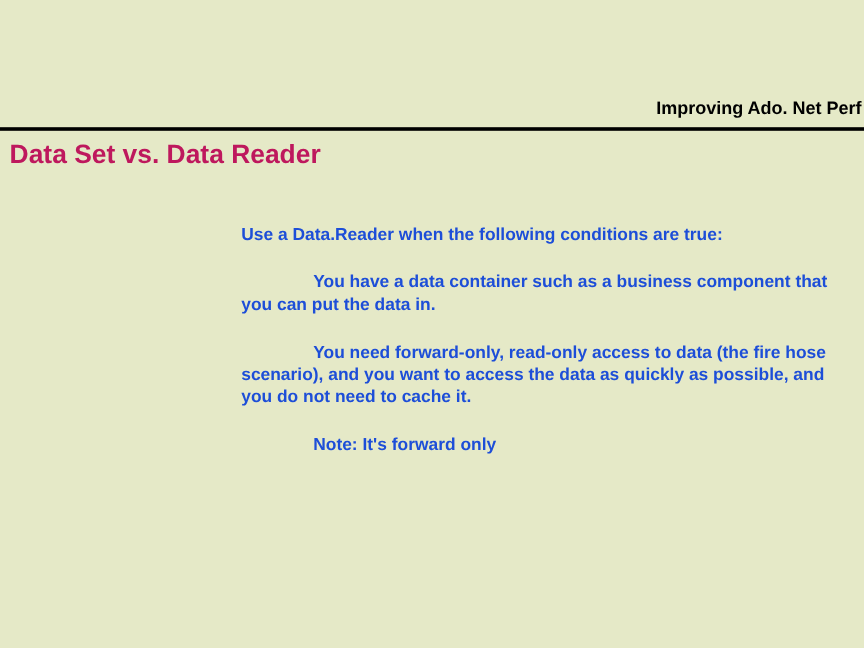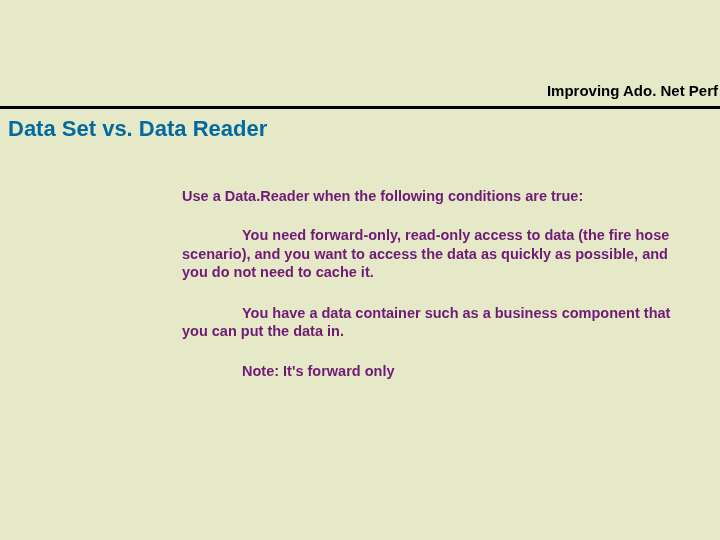--- a/index.html
+++ b/index.html
@@ -35,28 +35,28 @@
     top: 106px;
     height: 3px;
     background: #000;
   }
   .title {
     position: absolute;
     left: 8px;
     top: 116px;
     font-size: 22px;
     font-weight: bold;
-    color: #0369a1;
+    color: #be185d;
   }
   .body {
     position: absolute;
-    left: 182px;
+    left: 201px;
     right: 30px;
     top: 188px;
-    color: #701a75;
+    color: #1d4ed8;
   }
   .lead {
     font-size: 14.5px;
     font-weight: bold;
     margin-bottom: 22px;
   }
   .para {
     font-size: 14.5px;
     font-weight: bold;
     line-height: 1.28;
@@ -76,17 +76,17 @@
 <div class="slide">
   <div class="header-band">
     <div class="header-text">Improving Ado. Net Perf</div>
   </div>
   <div class="hr-line"></div>
 
   <div class="title">Data Set vs. Data Reader</div>
 
   <div class="body">
     <p class="lead">Use a Data.Reader when the following conditions are true:</p>
+    <p class="para">You have a data container such as a business component that you can put the data in.</p>
     <p class="para">You need forward-only, read-only access to data (the fire hose scenario), and you want to access the data as quickly as possible, and you do not need to cache it.</p>
-    <p class="para">You have a data container such as a business component that you can put the data in.</p>
     <p class="note">Note: It's forward only</p>
   </div>
 </div>
 
 </body></html>

